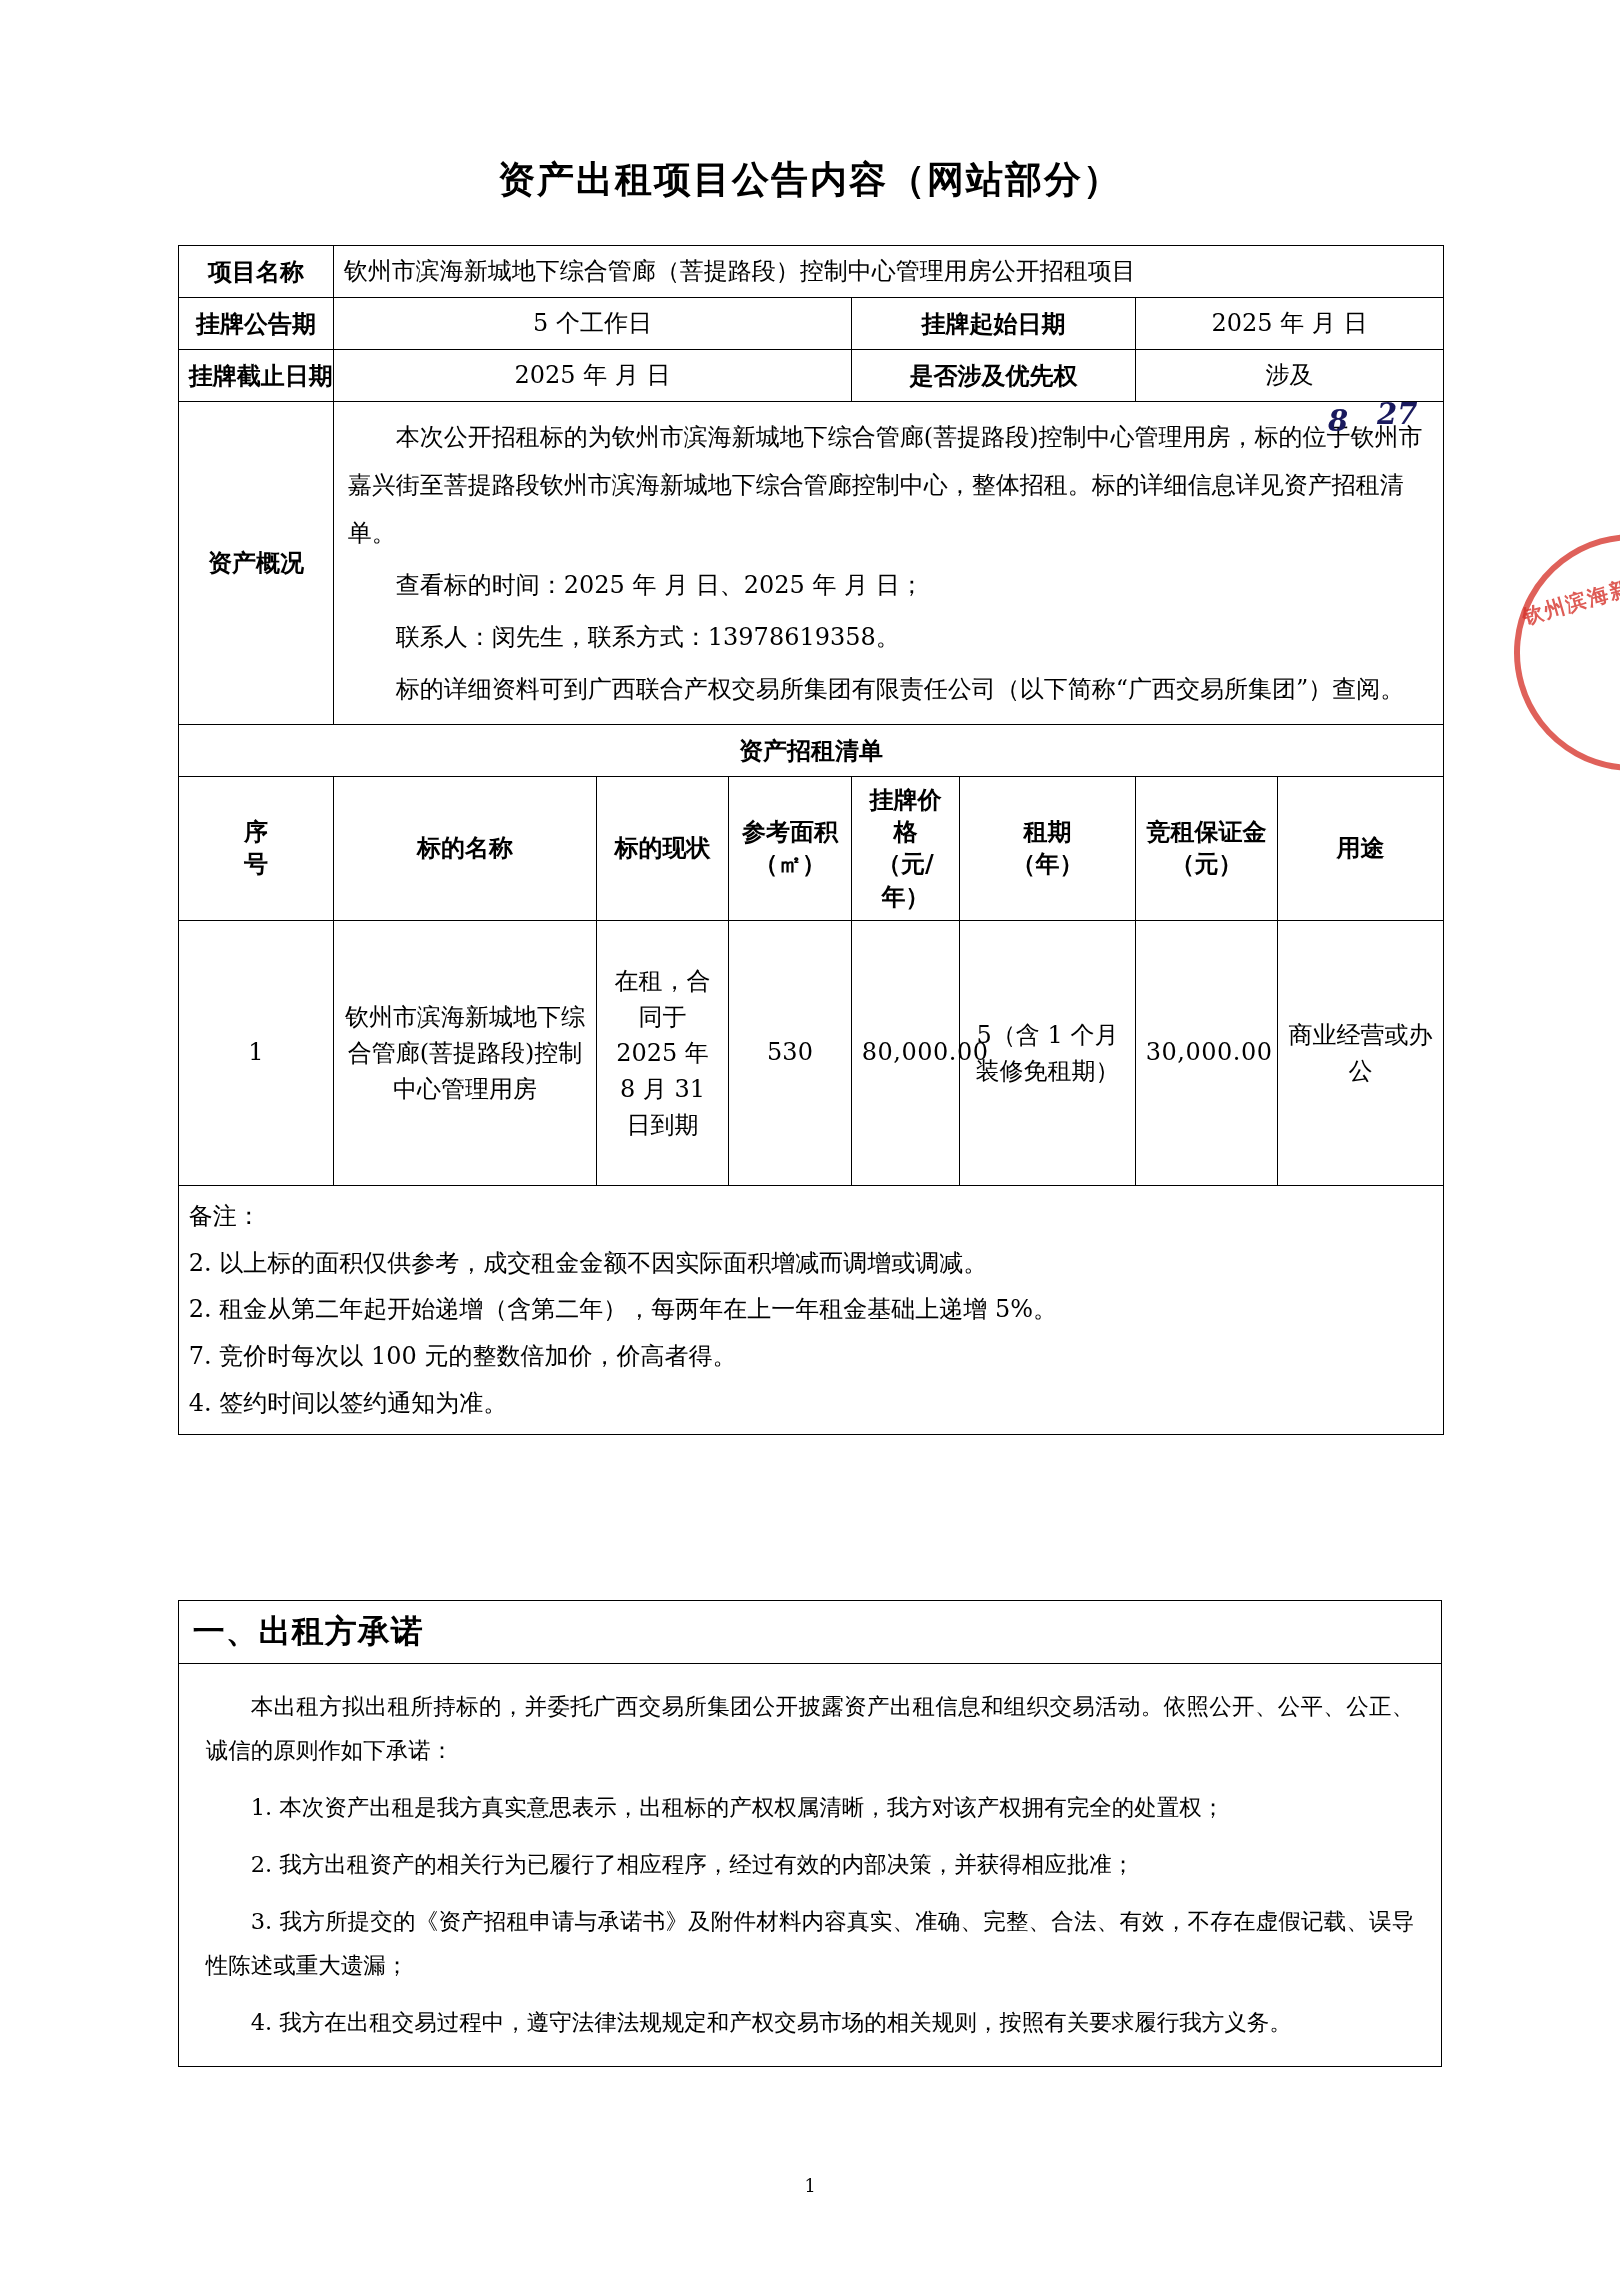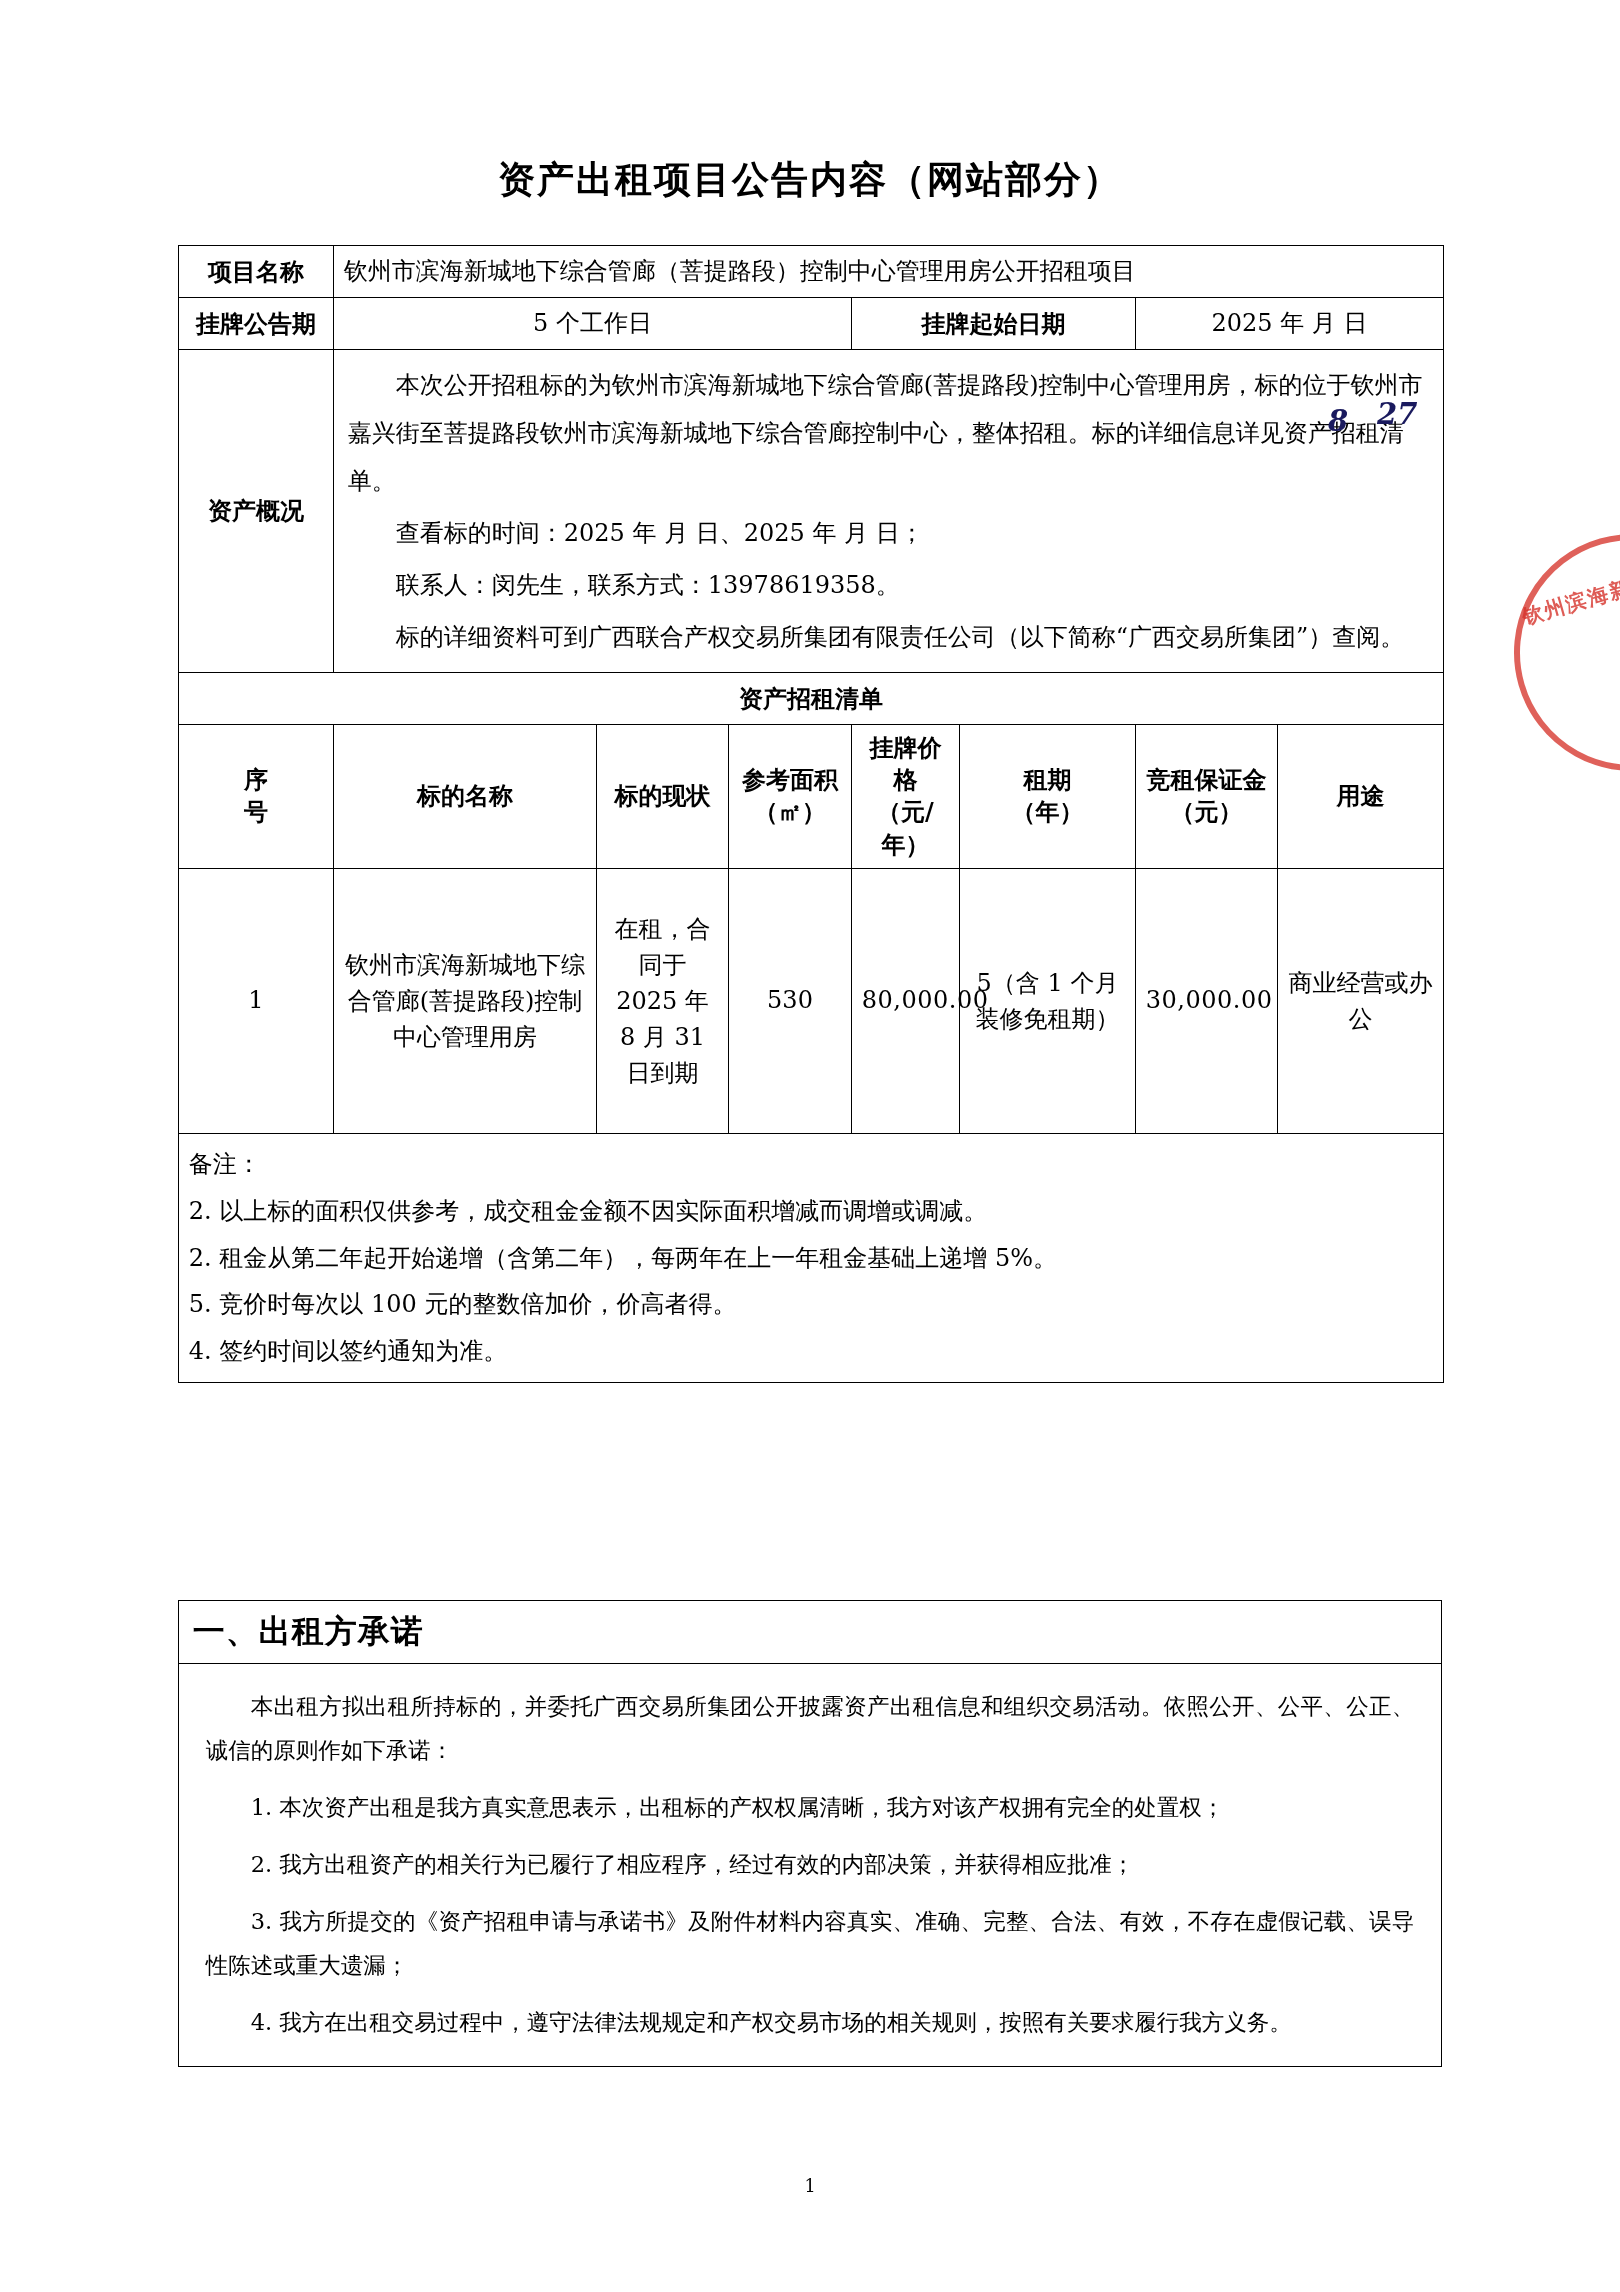--- a/index.html
+++ b/index.html
@@ -180,20 +180,26 @@
     </tr>
 
 
     <tr>
       <td class="label">挂牌公告期</td>
       <td class="c" colspan="3">5 个工作日</td>
       <td class="label" colspan="2">挂牌起始日期</td>
       <td class="c" colspan="2">2025 年     月     日</td>
     </tr>
 
+    <tr>
+      <td class="label">挂牌截止日期</td>
+      <td class="c" colspan="3">2025 年     月     日</td>
+      <td class="label" colspan="2">是否涉及优先权</td>
+      <td class="c" colspan="2">涉及</td>
+    </tr>
 
     <tr>
       <td class="label">资产概况</td>
       <td class="asset-desc" colspan="7">
         <p>本次公开招租标的为钦州市滨海新城地下综合管廊(菩提路段)控制中心管理用房，标的位于钦州市嘉兴街至菩提路段钦州市滨海新城地下综合管廊控制中心，整体招租。标的详细信息详见资产招租清单。</p>
         <p>查看标的时间：2025 年     月     日、2025 年     月     日；</p>
         <p>联系人：闵先生，联系方式：13978619358。</p>
         <p>标的详细资料可到广西联合产权交易所集团有限责任公司（以下简称“广西交易所集团”）查阅。</p>
       </td>
     </tr>
@@ -243,21 +249,21 @@
       <td class="c cellwrap">5（含 1 个月装修免租期）</td>
       <td class="c mono-num">30,000.00</td>
       <td class="c cellwrap">商业经营或办公</td>
     </tr>
 
     <tr>
       <td class="remarks" colspan="8">
         <div>备注：</div>
         <div>2. 以上标的面积仅供参考，成交租金金额不因实际面积增减而调增或调减。</div>
         <div>2. 租金从第二年起开始递增（含第二年），每两年在上一年租金基础上递增 5%。</div>
-        <div>5. 竞价时每次以 100 元的整数倍加价，价高者得。</div>
+        <div>7. 竞价时每次以 100 元的整数倍加价，价高者得。</div>
         <div>4. 签约时间以签约通知为准。</div>
       </td>
     </tr>
   </tbody>
     </table>
 
   <table class="second">
     <tbody>
         <tr>
       <td class="sec-head">一、出租方承诺</td>

